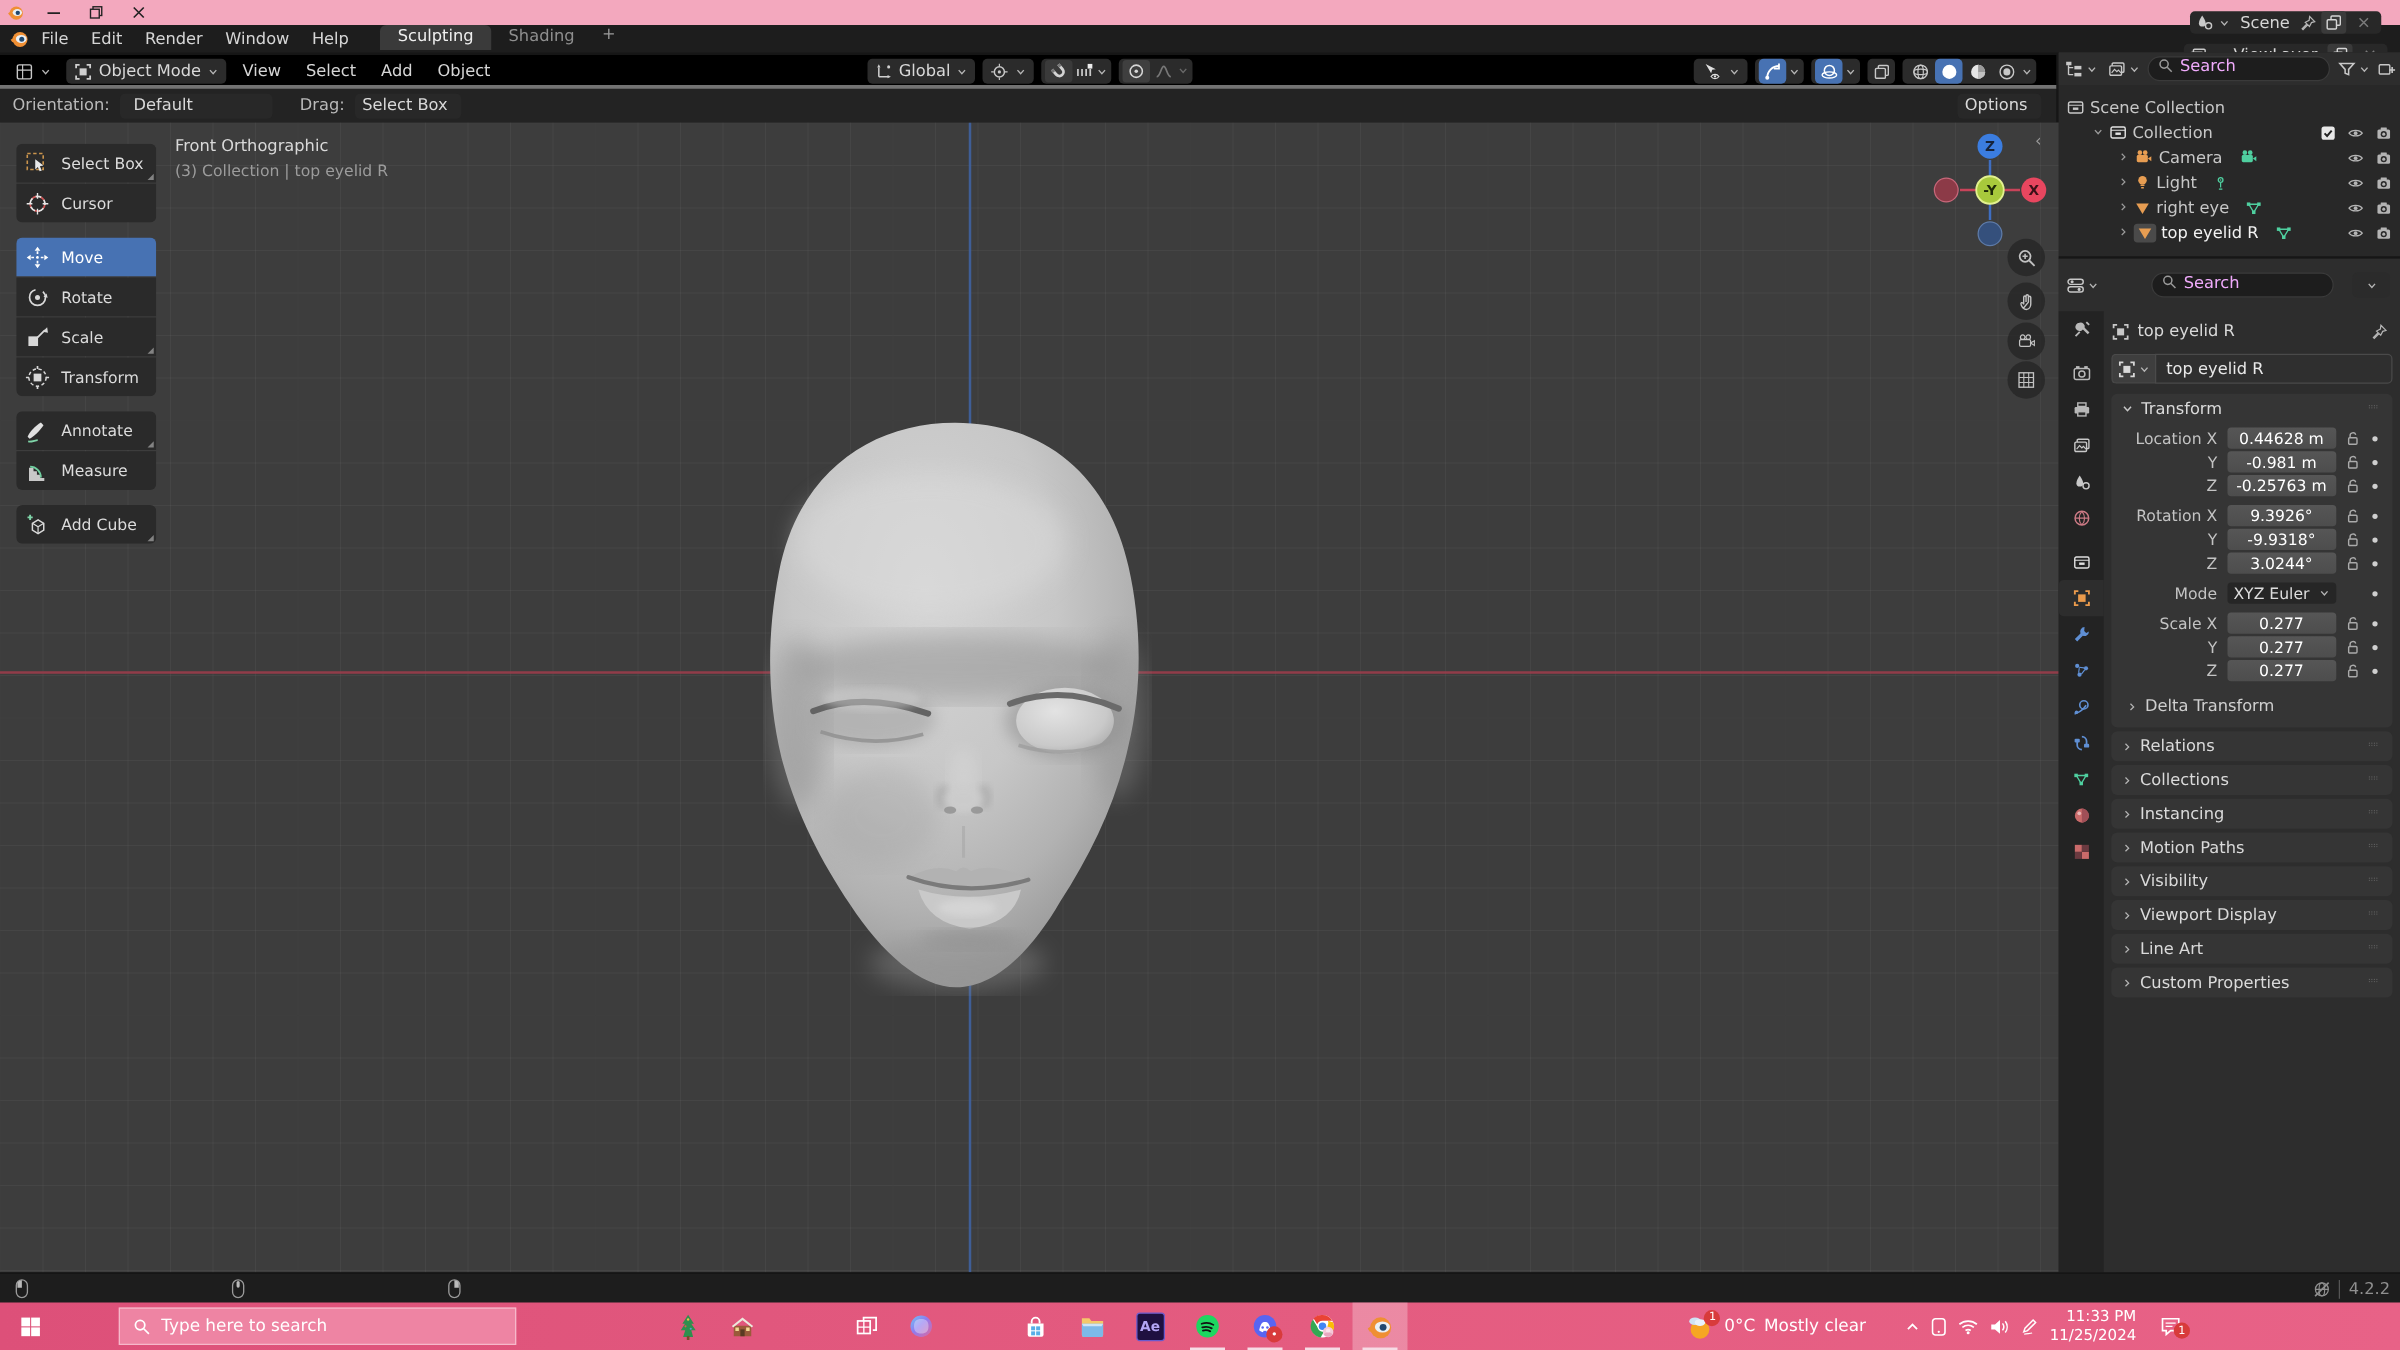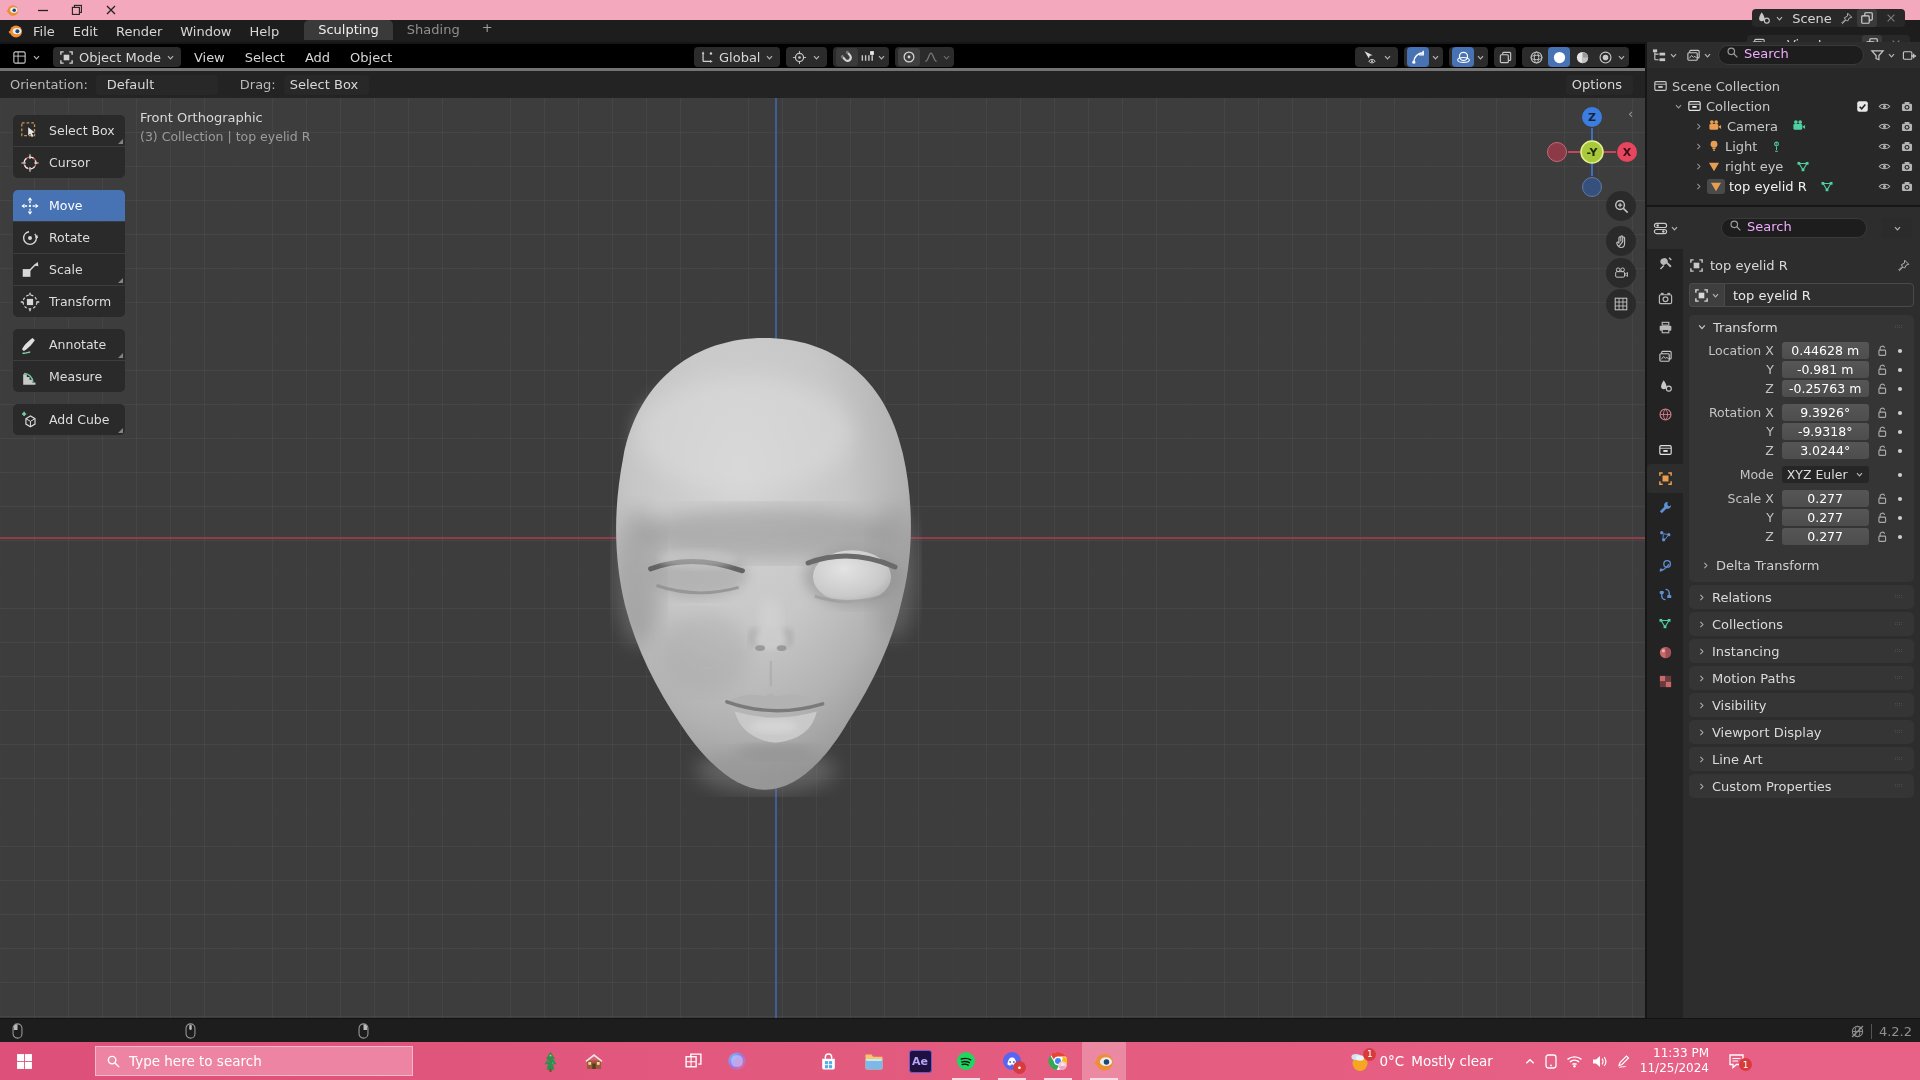--- a/index.html
+++ b/index.html
@@ -43,21 +43,21 @@
   #vp-tools{position:absolute;left:0;top:26px;width:100%;height:30px;background:#232323;
             display:flex;align-items:center;padding:0 10px;box-sizing:border-box;gap:8px;
             border-top:3px solid #737373;}
   #vp-tools .lbl{color:#b9b9b9;}
   #vp-canvas{position:absolute;left:0;top:56px;width:100%;height:920px;background:#3d3d3d;overflow:hidden;
      background-image:
        linear-gradient(rgba(0,0,0,.10) 1px,transparent 1px),
        linear-gradient(90deg,rgba(0,0,0,.10) 1px,transparent 1px),
        linear-gradient(rgba(255,255,255,.04) 1px,transparent 1px),
        linear-gradient(90deg,rgba(255,255,255,.04) 1px,transparent 1px);
-     background-size:238px 238px,238px 238px,34px 34px,34px 34px;}
+     background-size:238px 238px,238px 238px,34px 34px,34px 34px;padding-left:48px;}
   #axis-x{position:absolute;left:0;top:439px;width:100%;height:1.6px;background:#a03c4b;opacity:.85;}
   #axis-z{position:absolute;left:775px;top:0;width:1.6px;height:100%;background:#3f62a0;opacity:.9;}
   #vp-label1{position:absolute;left:140px;top:12px;color:#d9d9d9;font-size:13px;}
   #vp-label2{position:absolute;left:140px;top:31px;color:#9c9c9c;font-size:12.5px;}
 
   
   #vp-toolbar{position:absolute;left:13px;top:17px;width:112px;display:flex;flex-direction:column;gap:12px;}
   .tgroup{display:flex;flex-direction:column;border-radius:5px;overflow:hidden;gap:1px;}
   .tbtn{position:relative;height:31px;display:flex;align-items:center;gap:9px;background:rgba(40,40,40,.92);
         padding-left:7px;color:#dcdcdc;font-size:12.5px;}

